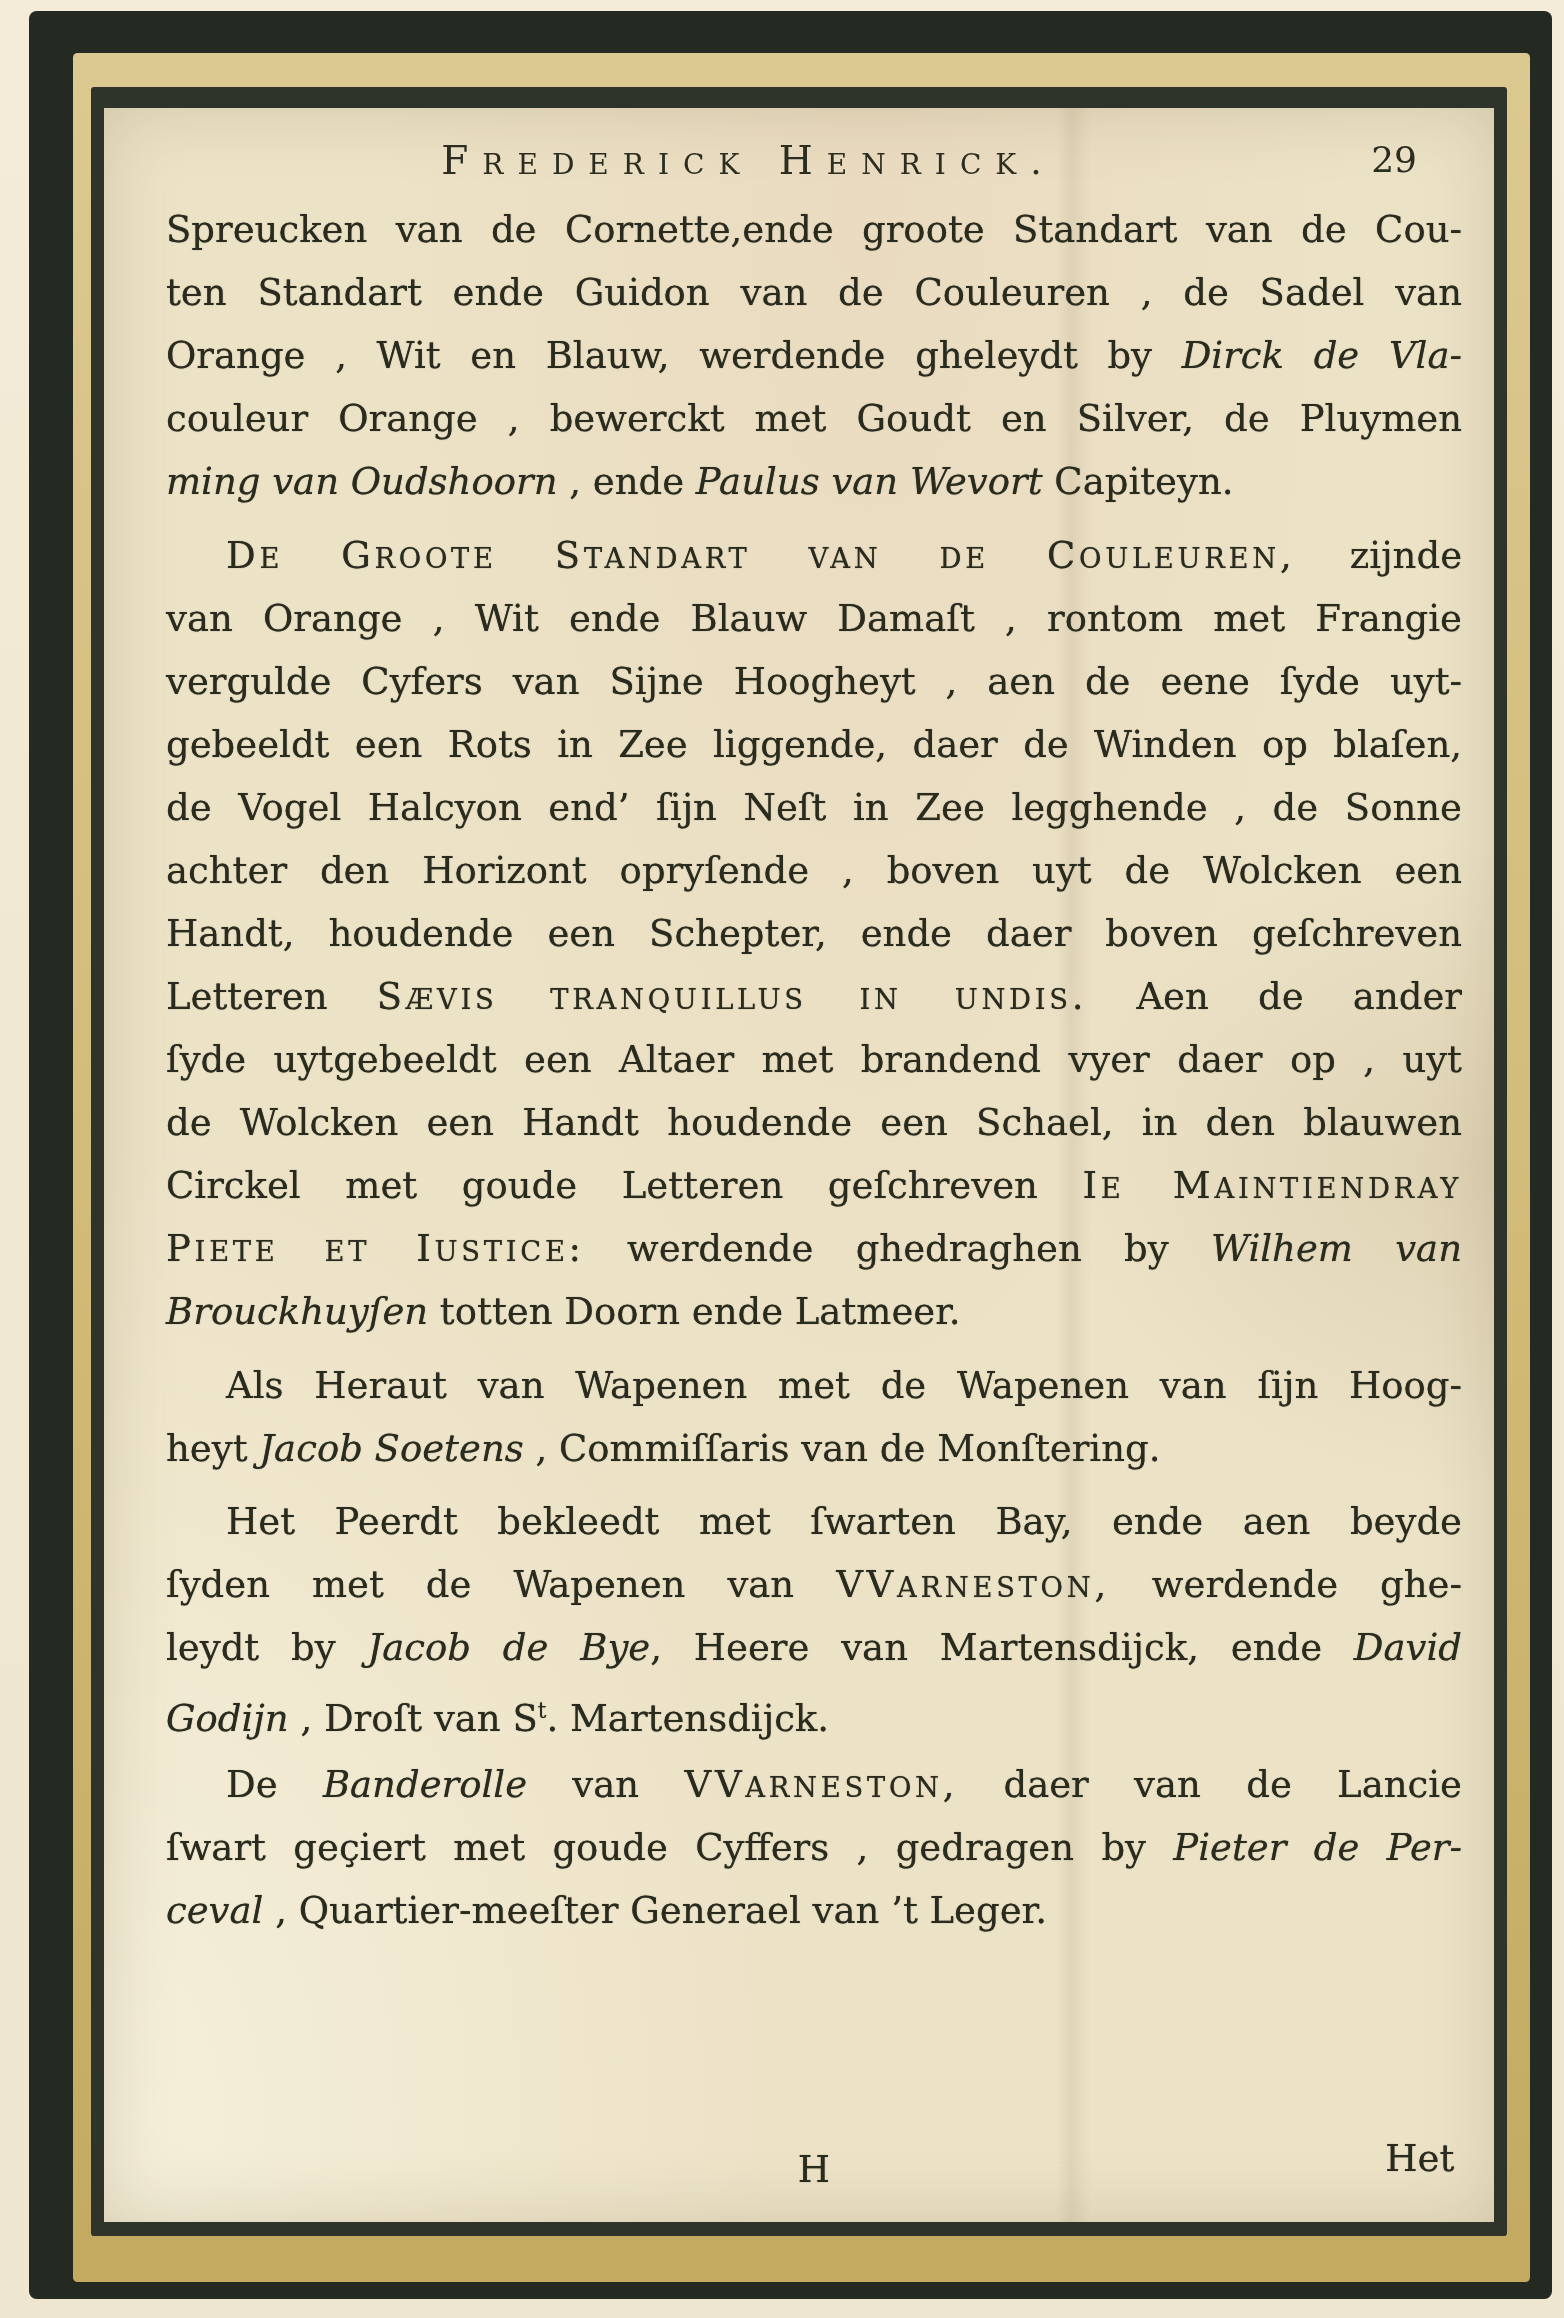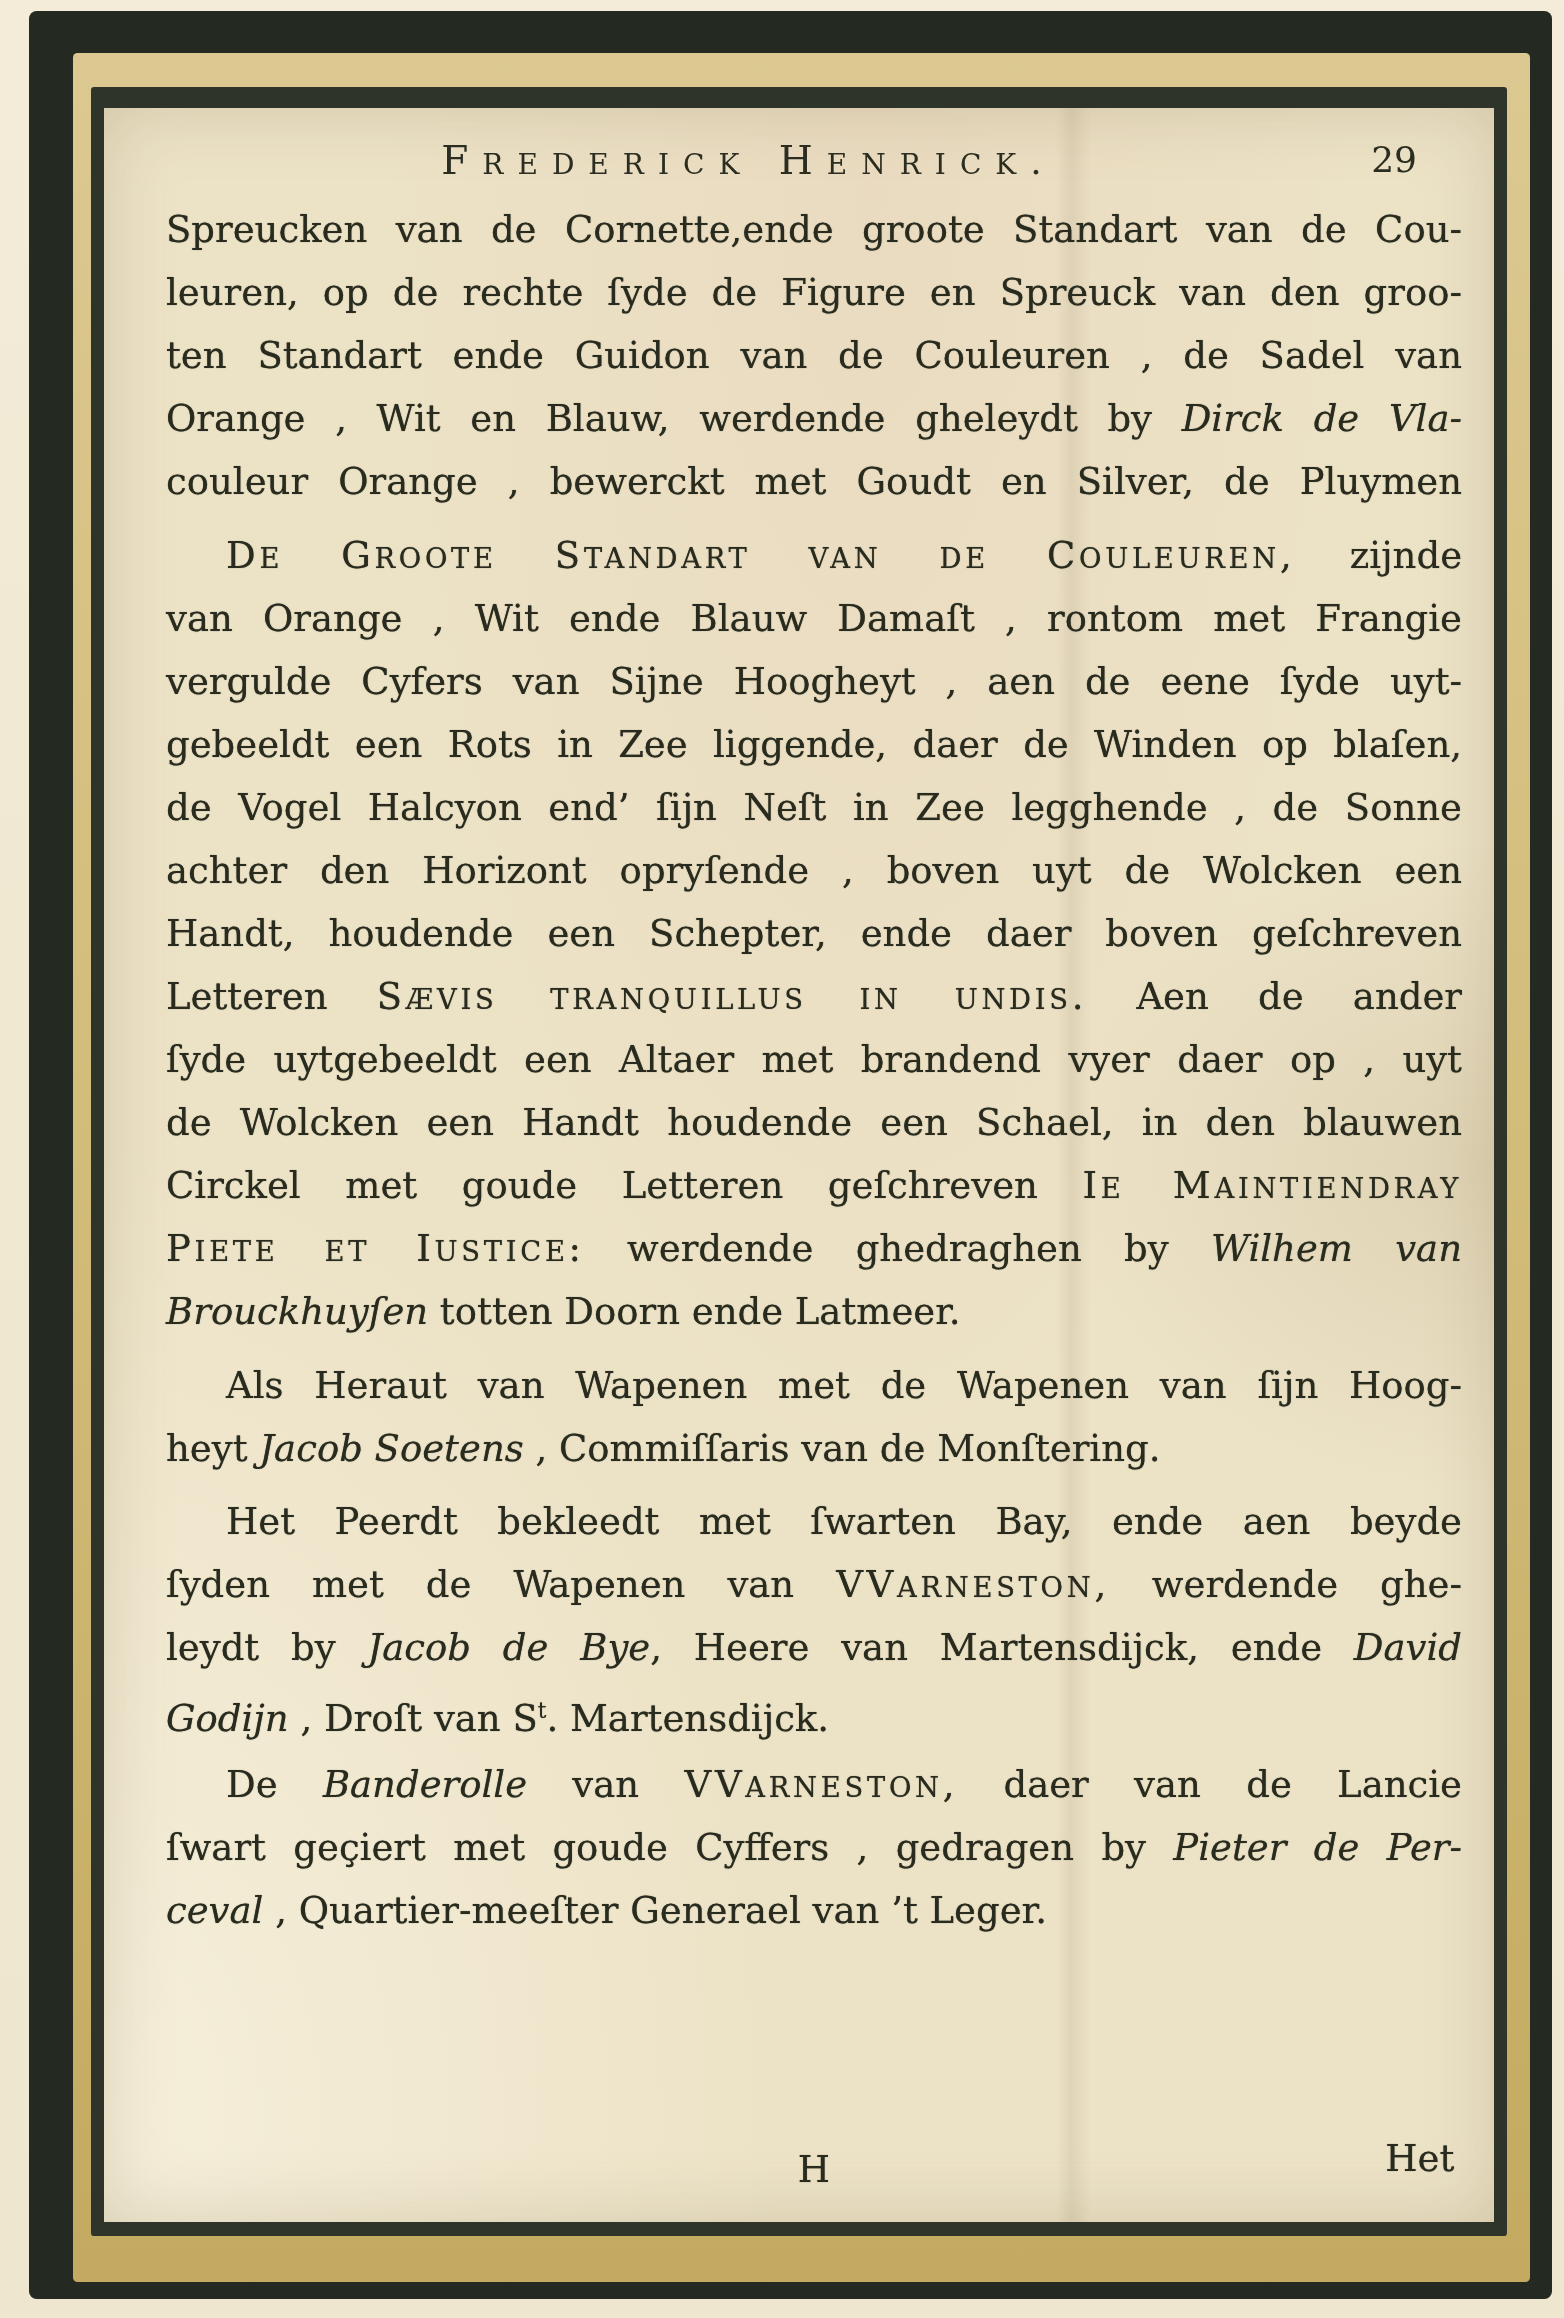--- a/index.html
+++ b/index.html
@@ -77,24 +77,24 @@
 <div class="frame-line"></div>
 
 <div class="page">
   <div class="header-row">
     <div class="running-title"><span class="hdB">F</span><span class="hdS">R</span><span class="hdS">E</span><span class="hdS">D</span><span class="hdS">E</span><span class="hdS">R</span><span class="hdS">I</span><span class="hdS">C</span><span class="hdS">K</span><span> </span><span class="hdB">H</span><span class="hdS">E</span><span class="hdS">N</span><span class="hdS">R</span><span class="hdS">I</span><span class="hdS">C</span><span class="hdS">K</span><span>.</span></div>
     <div class="page-number">29</div>
   </div>
 
   <div class="text-block">
       <div class="line"><span>Spreucken van de Cornette,ende groote Standart van de Cou-</span></div>
-      <div class="line"><span>leuren, op de rechte ſyde de Figure en Spreuck van den groo-</span></div>
       <div class="line"><span>ten Standart ende Guidon van de Couleuren , de Sadel van</span></div>
       <div class="line"><span>Orange , Wit en Blauw, werdende gheleydt by </span><span class="it">Dirck de Vla-</span></div>
       <div class="line"><span>couleur Orange , bewerckt met Goudt en Silver, de Pluymen</span></div>
+      <div class="line end"><span class="it">ming van Oudshoorn</span><span> , ende </span><span class="it">Paulus van Wevort</span><span> Capiteyn.</span></div>
       <div class="line indent pstart"><span class="sc"><span class="scB">D</span><span class="scS">E</span><span> </span><span class="scB">G</span><span class="scS">R</span><span class="scS">O</span><span class="scS">O</span><span class="scS">T</span><span class="scS">E</span><span> </span><span class="scB">S</span><span class="scS">T</span><span class="scS">A</span><span class="scS">N</span><span class="scS">D</span><span class="scS">A</span><span class="scS">R</span><span class="scS">T</span><span> </span><span class="scS">V</span><span class="scS">A</span><span class="scS">N</span><span> </span><span class="scS">D</span><span class="scS">E</span><span> </span><span class="scB">C</span><span class="scS">O</span><span class="scS">U</span><span class="scS">L</span><span class="scS">E</span><span class="scS">U</span><span class="scS">R</span><span class="scS">E</span><span class="scS">N</span><span>,</span></span><span> zijnde</span></div>
       <div class="line"><span>van Orange , Wit ende Blauw Damaſt , rontom met Frangie</span></div>
       <div class="line"><span>vergulde Cyfers van Sijne Hoogheyt , aen de eene ſyde uyt-</span></div>
       <div class="line"><span>gebeeldt een Rots in Zee liggende, daer de Winden op blaſen,</span></div>
       <div class="line"><span>de Vogel Halcyon end’ ſijn Neſt in Zee legghende , de Sonne</span></div>
       <div class="line"><span>achter den Horizont opryſende , boven uyt de Wolcken een</span></div>
       <div class="line"><span>Handt, houdende een Schepter, ende daer boven geſchreven</span></div>
       <div class="line"><span>Letteren </span><span class="sc"><span class="scB">S</span><span class="scS">Æ</span><span class="scS">V</span><span class="scS">I</span><span class="scS">S</span><span> </span><span class="scS">T</span><span class="scS">R</span><span class="scS">A</span><span class="scS">N</span><span class="scS">Q</span><span class="scS">U</span><span class="scS">I</span><span class="scS">L</span><span class="scS">L</span><span class="scS">U</span><span class="scS">S</span><span> </span><span class="scS">I</span><span class="scS">N</span><span> </span><span class="scS">U</span><span class="scS">N</span><span class="scS">D</span><span class="scS">I</span><span class="scS">S</span><span>.</span></span><span>  Aen de ander</span></div>
       <div class="line"><span>ſyde uytgebeeldt een Altaer met brandend vyer daer op , uyt</span></div>
       <div class="line"><span>de Wolcken een Handt houdende een Schael, in den blauwen</span></div>

